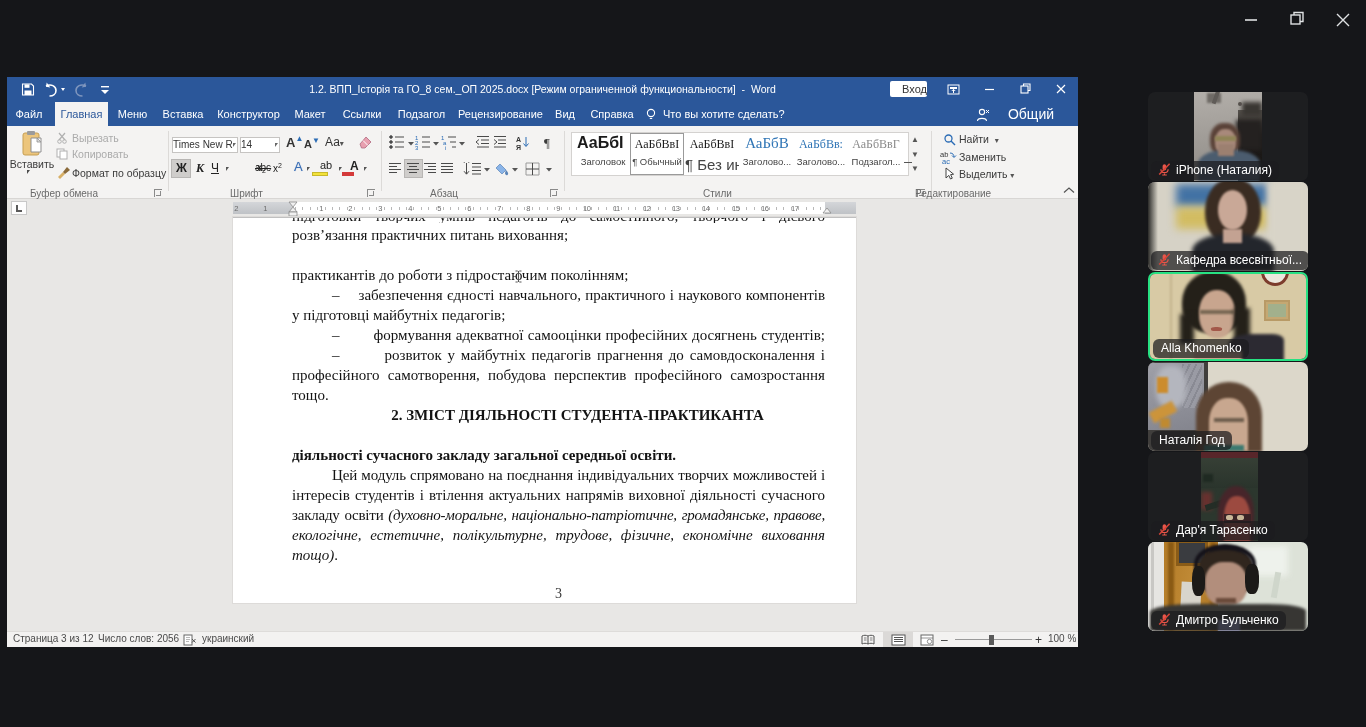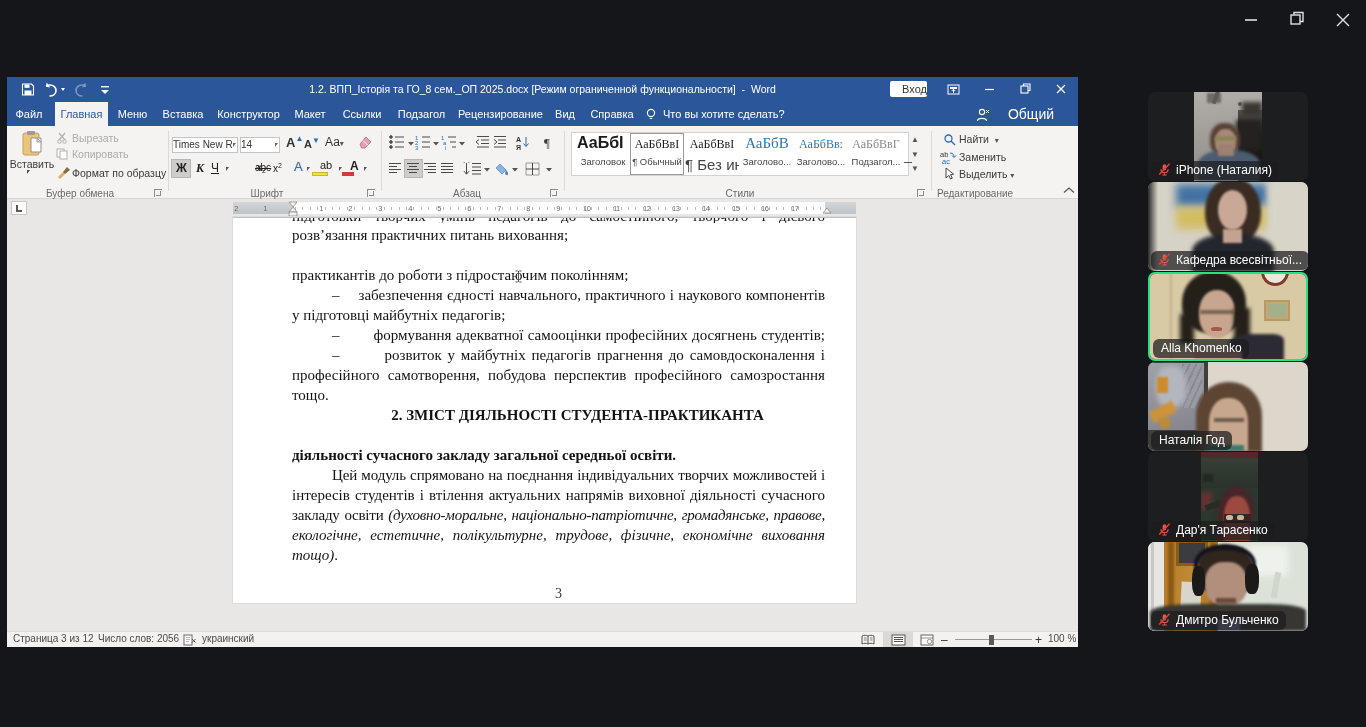--- a/index.html
+++ b/index.html
@@ -7,21 +7,21 @@
   body { background:#151619; font-family:"Liberation Sans", sans-serif; position:relative; }
   .abs { position:absolute; }
 
   
   #word { position:absolute; left:7px; top:77px; width:1071px; height:570px; background:#f4f3f2; }
   #titlebar { position:absolute; left:0; top:0; width:100%; height:25px; background:#2b579a; color:#fff; }
   #tabrow { position:absolute; left:0; top:25px; width:100%; height:24px; background:#2b579a; }
   .tab { position:absolute; top:0; height:24px; line-height:24px; color:#fff; font-size:11px; text-align:center; }
   #ribbon { position:absolute; left:0; top:49px; width:100%; height:73px; background:#f4f3f2; border-bottom:1px solid #d8d6d4; }
   .gsep { position:absolute; top:5px; height:60px; width:1px; background:#dcdad8; }
-  .glabel { position:absolute; top:62px; font-size:10px; color:#6a6a6a; text-align:center; }
+  .glabel { position:absolute; top:62px; font-size:10px; color:#6a6a6a; }
   .launch { position:absolute; top:63px; width:8px; height:8px; border-left:1px solid #8a8a8a; border-top:1px solid #8a8a8a; }
   .launch:after { content:""; position:absolute; left:1px; top:1px; width:4px; height:4px; border-right:1px solid #8a8a8a; border-bottom:1px solid #8a8a8a; }
 
   #canvas { position:absolute; left:0; top:122px; width:100%; height:432px; background:#e8e7e5; overflow:hidden; }
   #statusbar { position:absolute; left:0; top:554px; width:100%; height:16px; background:#f3f2f1; border-top:1px solid #dedcda; font-size:10px; color:#4a4a4a; }
 
   #page { position:absolute; left:226px; top:18px; width:623px; height:386px; background:#fff; border-top:1px solid #c0c0c0; box-shadow:0 0 0 1px #dddbd9; }
   .dline { position:absolute; left:59px; width:533px; height:20px; font-family:"Liberation Serif", serif; font-size:15px; line-height:20px; color:#131313; white-space:nowrap; }
   .just { text-align:justify; text-align-last:justify; white-space:normal; }
   .b { font-weight:bold; }

